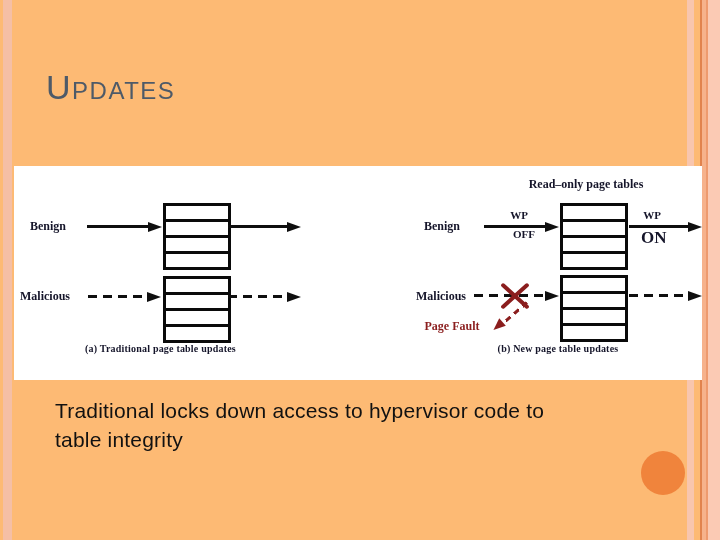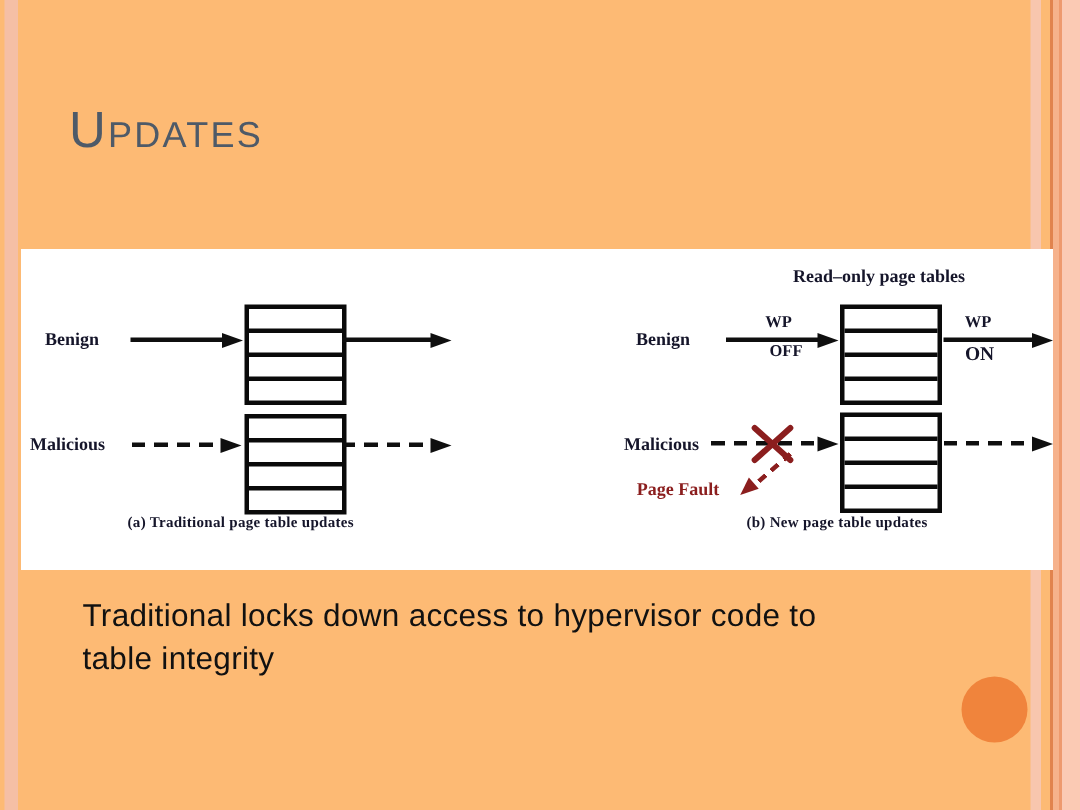--- a/index.html
+++ b/index.html
@@ -128,21 +128,21 @@
   <div class="ptable" style="left:560px;top:203px;">
     <div class="prow"></div>
     <div class="prow"></div>
     <div class="prow"></div>
     <div class="prow"></div>
   </div>
 
   <div class="hline" style="left:629px;top:225px;width:60px;"></div>
   <div class="ah" style="left:688px;top:221.5px;"></div>
   <div class="ftext" style="left:640px;top:209px;width:24px;font-size:11px;">WP</div>
-  <div class="ftext" style="left:641px;top:228px;width:24px;font-size:13px;">ON</div>
+  <div class="ftext" style="left:641px;top:228px;width:24px;font-size:17px;">ON</div>
 
   <div class="ftext" style="left:411px;top:289px;width:60px;">Malicious</div>
   <div class="dline" style="left:474px;top:294px;width:70px;"></div>
   <div class="ah" style="left:545px;top:290.5px;"></div>
   <div class="xmark"></div>
 
   <div class="ptable" style="left:560px;top:275px;">
     <div class="prow"></div>
     <div class="prow"></div>
     <div class="prow"></div>

